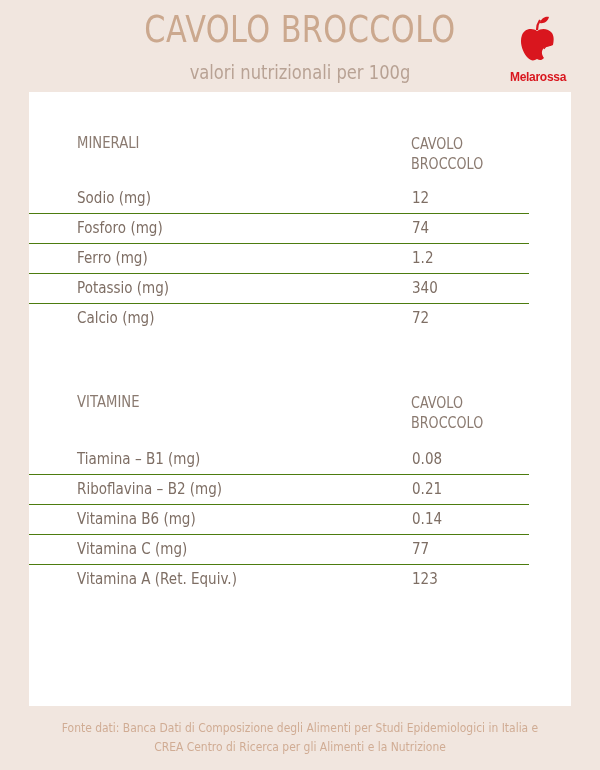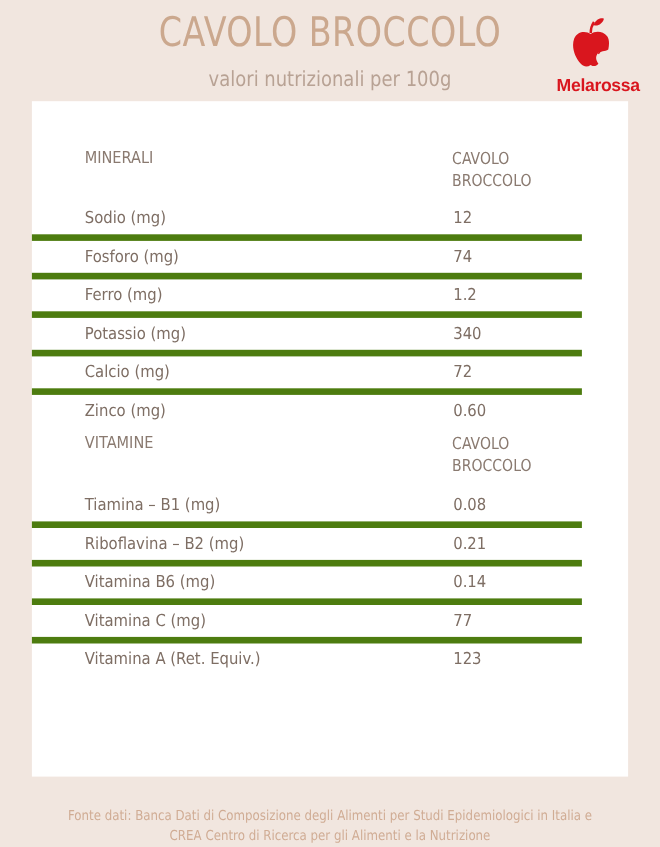--- a/index.html
+++ b/index.html
@@ -56,21 +56,21 @@
     }
     .logo-text {
       position: absolute;
       left: 0;
       top: 56px;
       width: 64px;
       text-align: center;
       color: #d9161e;
       font-family: "Liberation Sans", sans-serif;
       font-weight: bold;
-      font-size: 16px;
+      font-size: 12px;
       letter-spacing: -0.3px;
     }
     .card {
       position: absolute;
       left: 29px;
       top: 92px;
       width: 542px;
       height: 614px;
       background: #ffffff;
     }
@@ -106,21 +106,21 @@
       position: absolute;
       left: 0;
       width: 542px;
     }
     .row {
       position: relative;
       width: 500px;
       height: 29px;
     }
     .row + .row {
-      border-top: 6px solid #4d7c0f;
+      border-top: 1px solid #4d7c0f;
     }
     .row .r-label {
       position: absolute;
       left: 48px;
       top: 5px;
       color: #7e6e64;
       font-size: 15px;
       line-height: 18px;
       transform: scaleX(0.9);
       transform-origin: 0 0;
@@ -138,21 +138,20 @@
     }
     .footer {
       position: absolute;
       left: 0;
       width: 600px;
       top: 718px;
       text-align: center;
       color: #d0ac94;
       font-size: 12.5px;
       line-height: 19px;
-      margin-top: 13px;
     }
     .footer div {
       transform: scaleX(0.86);
       transform-origin: 300px 0;
       white-space: nowrap;
     }
   </style>
 </head>
 <body>
 
@@ -195,24 +194,20 @@
       <span class="r-val">1.2</span>
     </div>
     <div class="row">
       <span class="r-label">Potassio (mg)</span>
       <span class="r-val">340</span>
     </div>
     <div class="row">
       <span class="r-label">Calcio (mg)</span>
       <span class="r-val">72</span>
     </div>
-    <div class="row">
-      <span class="r-label">Zinco (mg)</span>
-      <span class="r-val">0.60</span>
-    </div>
   </div>
 
   <div class="sec-header" style="top:301px;">
     <span class="h-label">VITAMINE</span>
     <span class="h-col">CAVOLO
 BROCCOLO</span>
   </div>
   <div class="rows" style="top:353px;">
     <div class="row">
       <span class="r-label">Tiamina – B1 (mg)</span>

